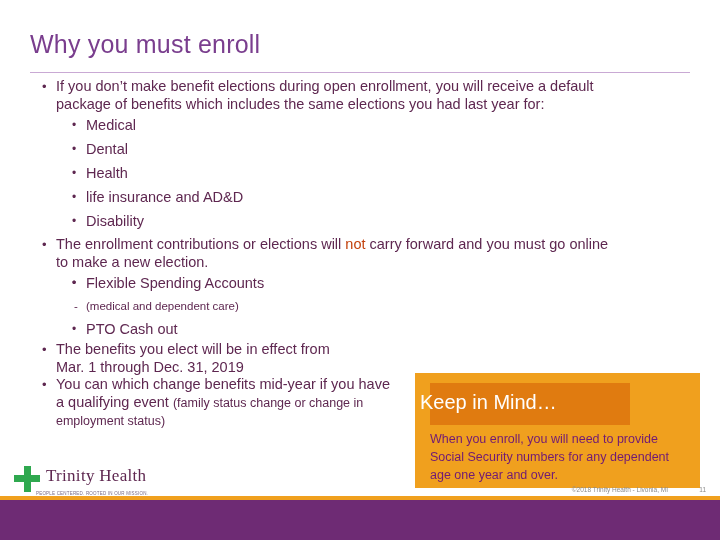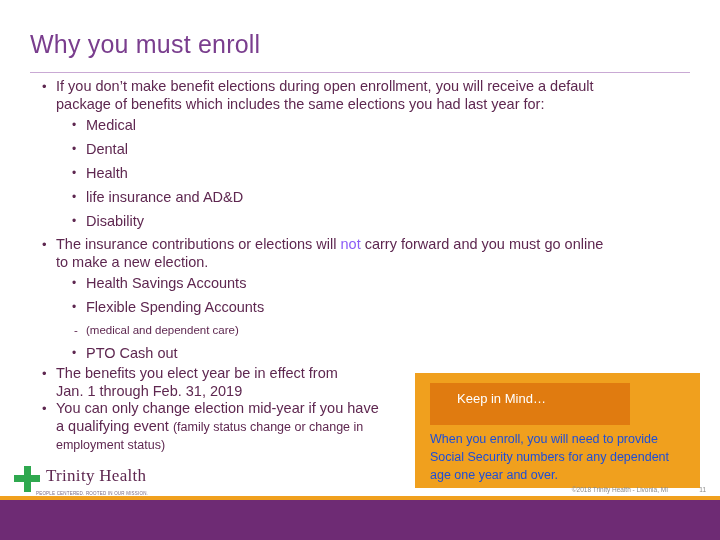--- a/index.html
+++ b/index.html
@@ -91,21 +91,21 @@
     color: #5E2750;
   }
   .lvl3 > .dash {
     position: absolute;
     left: 50px;
     top: 0;
     font-size: 11.5px;
     line-height: 22px;
   }
   .red {
-    color: #8b5cf6;
+    color: #c2410c;
     text-align: center;
   }
   .ital {
     font-size: 12.5px;
   }
   .tight {
     line-height: 17.5px;
   }
   .blk2 { margin-top: 3px; }
   
@@ -120,33 +120,33 @@
   .kim-title-bar {
     position: absolute;
     left: 430px;
     top: 383px;
     width: 200px;
     height: 42px;
     background: #E07B10;
   }
   .kim-title {
     position: absolute;
-    left: 457px;
+    left: 420px;
     top: 391px;
-    font-size: 13px;
+    font-size: 20px;
     color: #ffffff;
   }
   .kim-text {
     position: absolute;
     left: 430px;
     top: 430px;
     width: 256px;
     font-size: 12.5px;
     line-height: 18px;
-    color: #1d4ed8;
+    color: #701a75;
   }
   
   .footer-bar {
     position: absolute;
     left: 0;
     bottom: 0;
     width: 720px;
     height: 44px;
     background: #6E2B74;
   }
@@ -250,50 +250,49 @@
         <span class="bullet">•</span>
         <span>life insurance and AD&amp;D</span>
       </li>
       <li class="lvl2">
         <span class="bullet">•</span>
         <span>Disability</span>
       </li>
 
       <li class="lvl1 blk2">
         <span class="bullet">•</span>
-        <span>The insurance contributions or elections will </span><span class="red">not</span><span> carry forward and you must go online</span><br>
+        <span>The enrollment contributions or elections will </span><span class="red">not</span><span> carry forward and you must go online</span><br>
         <span>to make a new election.</span>
       </li>
 
       <li class="lvl2">
         <span class="bullet">•</span>
-        <span>Health Savings Accounts</span>
       </li>
       <li class="lvl2">
         <span class="bullet">•</span>
         <span>Flexible Spending Accounts</span>
       </li>
       <li class="lvl3">
         <span class="dash">-</span>
         <span>(medical and dependent care)</span>
       </li>
       <li class="lvl2">
         <span class="bullet">•</span>
         <span>PTO Cash out</span>
       </li>
 
       <li class="lvl1 tight">
         <span class="bullet">•</span>
-        <span>The benefits you elect year be in effect from</span><br>
-        <span>Jan. 1 through Feb. 31, 2019</span>
+        <span>The benefits you elect will be in effect from</span><br>
+        <span>Mar. 1 through Dec. 31, 2019</span>
       </li>
 
       <li class="lvl1 tight">
         <span class="bullet">•</span>
-        <span>You can only change election mid-year if you have</span><br>
+        <span>You can which change benefits mid-year if you have</span><br>
         <span>a qualifying event </span><span class="ital">(family status change or change in</span><br>
         <span class="ital">employment status)</span>
       </li>
 
     </ul>
   </div>
 
   <div class="kim-box"></div>
   <div class="kim-title-bar"></div>
   <div class="kim-title">Keep in Mind…</div>

